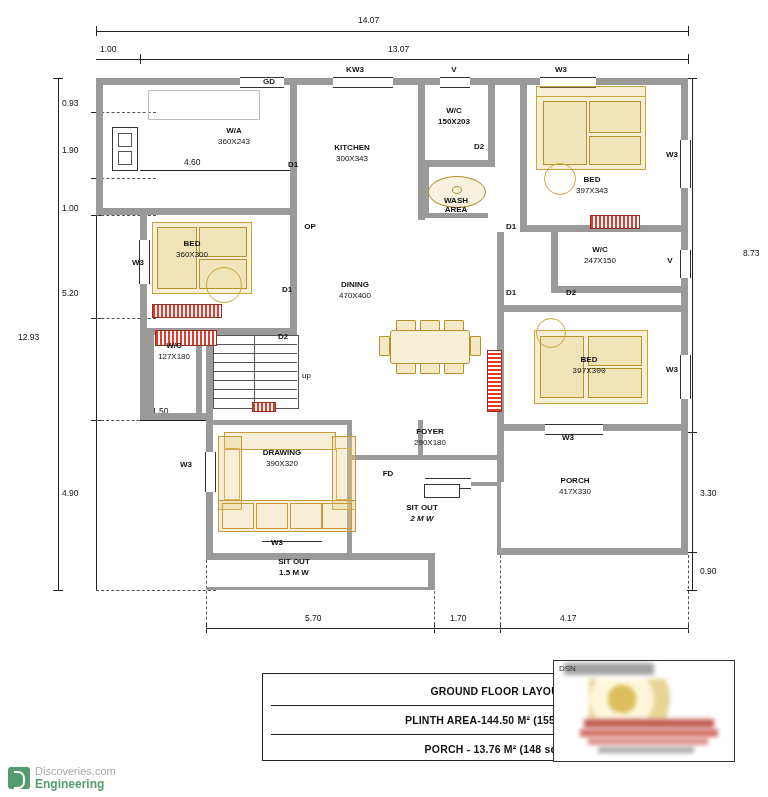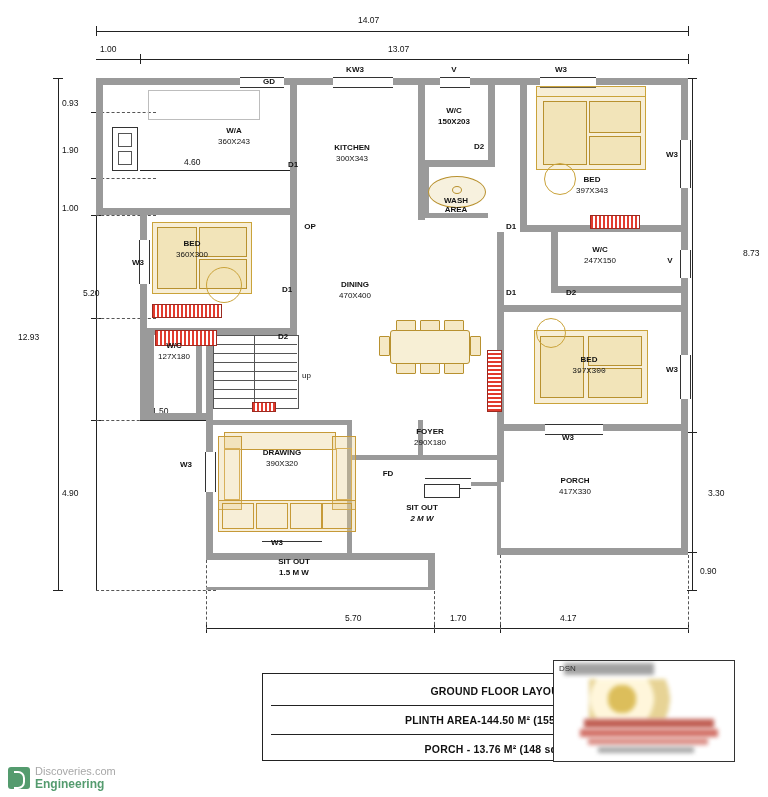--- a/index.html
+++ b/index.html
@@ -60,21 +60,21 @@
 
   <div class="dlv abs" style="left:96px;top:78px;height:512px;"></div>
   <div class="dlv abs" style="left:58px;top:78px;height:512px;"></div>
   <div class="dl abs" style="left:53px;top:78px;width:10px;"></div>
   <div class="dl abs" style="left:53px;top:590px;width:10px;"></div>
   <div class="dim" style="left:18px;top:332px;">12.93</div>
 
   <div class="dim" style="left:62px;top:98px;">0.93</div>
   <div class="dim" style="left:62px;top:145px;">1.90</div>
   <div class="dim" style="left:62px;top:203px;">1.00</div>
-  <div class="dim" style="left:62px;top:288px;margin-left:21px;">5.20</div>
+  <div class="dim" style="left:62px;top:288px;">5.20</div>
   <div class="dim" style="left:62px;top:488px;">4.90</div>
 
   <div class="dl abs" style="left:91px;top:112px;width:10px;"></div>
   <div class="dl abs" style="left:91px;top:178px;width:10px;"></div>
   <div class="dl abs" style="left:91px;top:215px;width:10px;"></div>
   <div class="dl abs" style="left:91px;top:318px;width:10px;"></div>
   <div class="dl abs" style="left:91px;top:420px;width:10px;"></div>
 
   <div class="ext" style="left:96px;top:78px;width:50px;"></div>
   <div class="ext" style="left:96px;top:112px;width:60px;"></div>
@@ -89,29 +89,29 @@
 
   <div class="dl abs" style="left:140px;top:170px;width:150px;"></div>
   <div class="dim" style="left:184px;top:157px;">4.60</div>
 
   <div class="dlv abs" style="left:692px;top:78px;height:512px;"></div>
   <div class="dl abs" style="left:687px;top:78px;width:10px;"></div>
   <div class="dl abs" style="left:687px;top:432px;width:10px;"></div>
   <div class="dl abs" style="left:687px;top:552px;width:10px;"></div>
   <div class="dl abs" style="left:687px;top:590px;width:10px;"></div>
   <div class="dim" style="left:700px;top:248px;margin-left:43px;">8.73</div>
-  <div class="dim" style="left:700px;top:488px;margin-left:8px;">3.30</div>
+  <div class="dim" style="left:700px;top:488px;">3.30</div>
   <div class="dim" style="left:700px;top:566px;">0.90</div>
 
   <div class="dl abs" style="left:206px;top:628px;width:482px;"></div>
   <div class="dlv abs" style="left:206px;top:623px;height:10px;"></div>
   <div class="dlv abs" style="left:434px;top:623px;height:10px;"></div>
   <div class="dlv abs" style="left:500px;top:623px;height:10px;"></div>
   <div class="dlv abs" style="left:688px;top:623px;height:10px;"></div>
-  <div class="dim" style="left:305px;top:613px;margin-left:40px;">5.70</div>
+  <div class="dim" style="left:305px;top:613px;">5.70</div>
   <div class="dim" style="left:450px;top:613px;">1.70</div>
   <div class="dim" style="left:560px;top:613px;">4.17</div>
   <div class="extv" style="left:206px;top:560px;height:70px;"></div>
   <div class="extv" style="left:434px;top:555px;height:75px;"></div>
   <div class="extv" style="left:500px;top:555px;height:75px;"></div>
   <div class="extv" style="left:688px;top:555px;height:75px;"></div>
 
   <div class="wall" style="left:96px;top:78px;width:592px;height:7px;"></div>
 
   <div class="wall" style="left:96px;top:78px;width:7px;height:137px;"></div>

